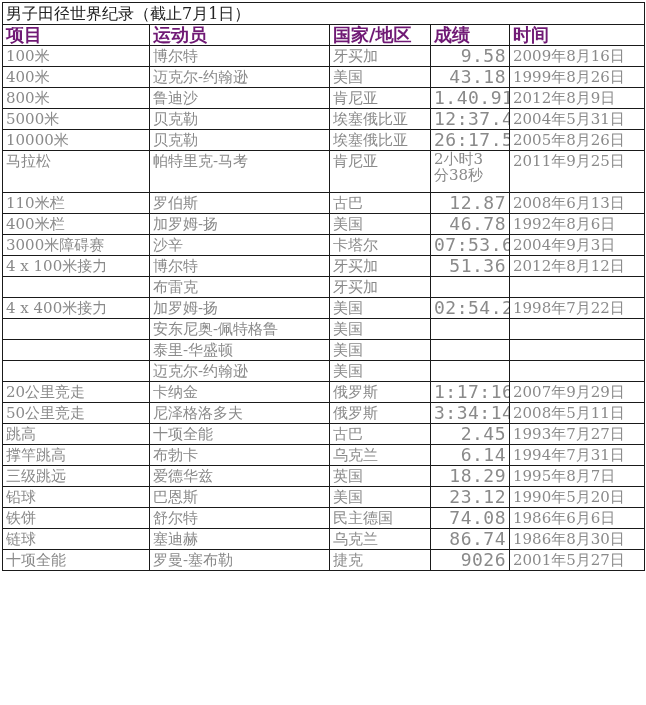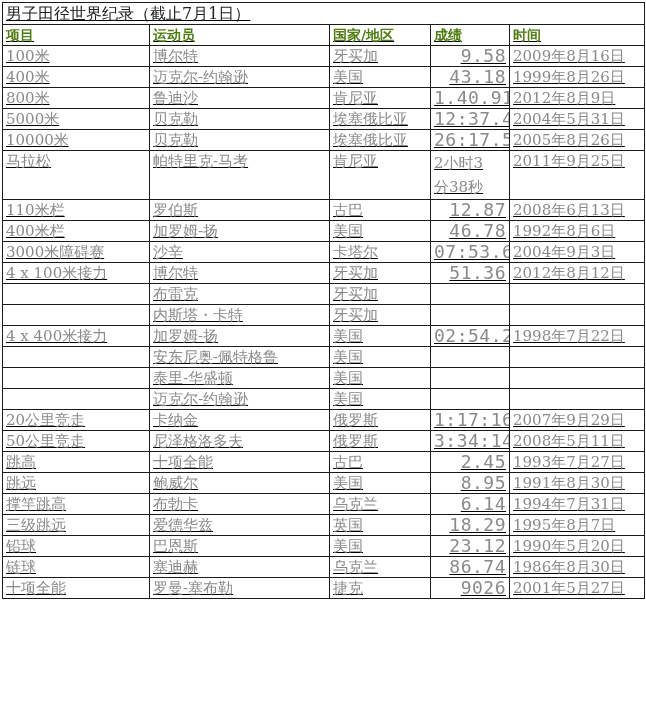--- a/index.html
+++ b/index.html
@@ -1,24 +1,24 @@
 <!DOCTYPE html>
 <html><head>
   <meta charset="utf-8">
   <style>
     html, body { margin: 0; padding: 0; background: #ffffff; }
     body { width: 646px; height: 705px; overflow: hidden; font-family: "DejaVu Serif", "Liberation Serif", serif; }
-    .sheet { position: absolute; left: 2px; top: 2px; width: 642px; text-decoration: underline; }
+    .sheet { position: absolute; left: 2px; top: 2px; width: 642px; }
     table { border-collapse: collapse; table-layout: fixed; width: 642px; }
     td { border: 1px solid #1a1a1a; padding: 0 3px; height: 20px; line-height: 20px; font-size: 15px; color: #8a8a8a; white-space: nowrap; overflow: hidden; vertical-align: top; }
     td.num { text-align: right; font-family: "DejaVu Sans Mono", "Liberation Mono", monospace; font-size: 18px; letter-spacing: 0.5px; }
     td.date { }
-    td.wrap { white-space: normal; line-height: 24px; }
+    td.wrap { white-space: normal; line-height: 16px; }
     tr.title td { color: #222; font-size: 16px; height: 21px; line-height: 21px; }
-    tr.header td { color: #4d7c0f; font-weight: bold; font-family: "DejaVu Sans", "Liberation Sans", sans-serif; font-size: 14px; }
+    tr.header td { color: #701a75; font-weight: bold; font-family: "DejaVu Sans", "Liberation Sans", sans-serif; font-size: 18px; }
     tr.tall td { height: 41px; }
     col.c1 { width: 147px; } col.c2 { width: 180px; } col.c3 { width: 101px; } col.c4 { width: 79px; } col.c5 { width: 135px; }
   </style>
 </head>
 <body>
 
 <div class="sheet">
   <table>
     <colgroup>
       <col class="c1">
@@ -109,27 +109,20 @@
           <td class="date">2012年8月12日</td>
         </tr>
         <tr>
           <td></td>
           <td>布雷克</td>
           <td>牙买加</td>
           <td class="num"></td>
           <td class="date"></td>
         </tr>
         <tr>
-          <td></td>
-          <td>内斯塔・卡特</td>
-          <td>牙买加</td>
-          <td class="num"></td>
-          <td class="date"></td>
-        </tr>
-        <tr>
           <td>4 x 400米接力</td>
           <td>加罗姆-扬</td>
           <td>美国</td>
           <td class="num">02:54.2</td>
           <td class="date">1998年7月22日</td>
         </tr>
         <tr>
           <td></td>
           <td>安东尼奥-佩特格鲁</td>
           <td>美国</td>
@@ -165,27 +158,20 @@
           <td class="date">2008年5月11日</td>
         </tr>
         <tr>
           <td>跳高</td>
           <td>十项全能</td>
           <td>古巴</td>
           <td class="num">2.45</td>
           <td class="date">1993年7月27日</td>
         </tr>
         <tr>
-          <td>跳远</td>
-          <td>鲍威尔</td>
-          <td>美国</td>
-          <td class="num">8.95</td>
-          <td class="date">1991年8月30日</td>
-        </tr>
-        <tr>
           <td>撑竿跳高</td>
           <td>布勃卡</td>
           <td>乌克兰</td>
           <td class="num">6.14</td>
           <td class="date">1994年7月31日</td>
         </tr>
         <tr>
           <td>三级跳远</td>
           <td>爱德华兹</td>
           <td>英国</td>
@@ -193,20 +179,27 @@
           <td class="date">1995年8月7日</td>
         </tr>
         <tr>
           <td>铅球</td>
           <td>巴恩斯</td>
           <td>美国</td>
           <td class="num">23.12</td>
           <td class="date">1990年5月20日</td>
         </tr>
         <tr>
+          <td>铁饼</td>
+          <td>舒尔特</td>
+          <td>民主德国</td>
+          <td class="num">74.08</td>
+          <td class="date">1986年6月6日</td>
+        </tr>
+        <tr>
           <td>链球</td>
           <td>塞迪赫</td>
           <td>乌克兰</td>
           <td class="num">86.74</td>
           <td class="date">1986年8月30日</td>
         </tr>
         <tr>
           <td>十项全能</td>
           <td>罗曼-塞布勒</td>
           <td>捷克</td>

